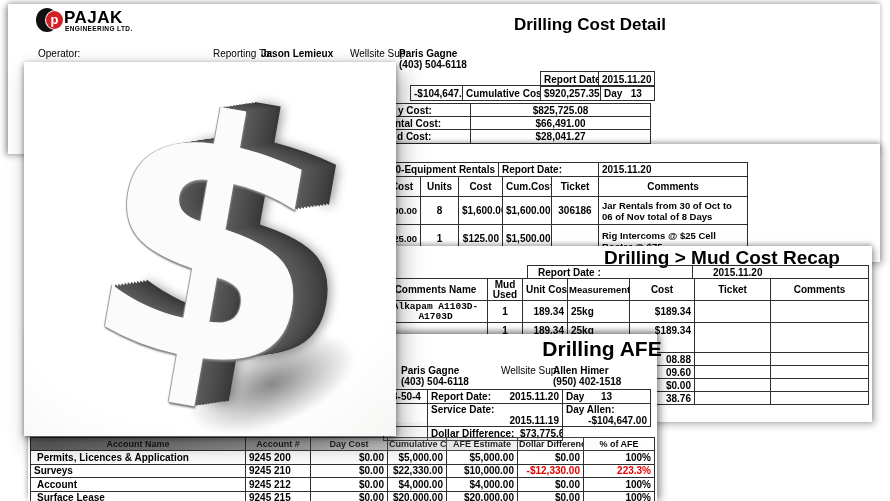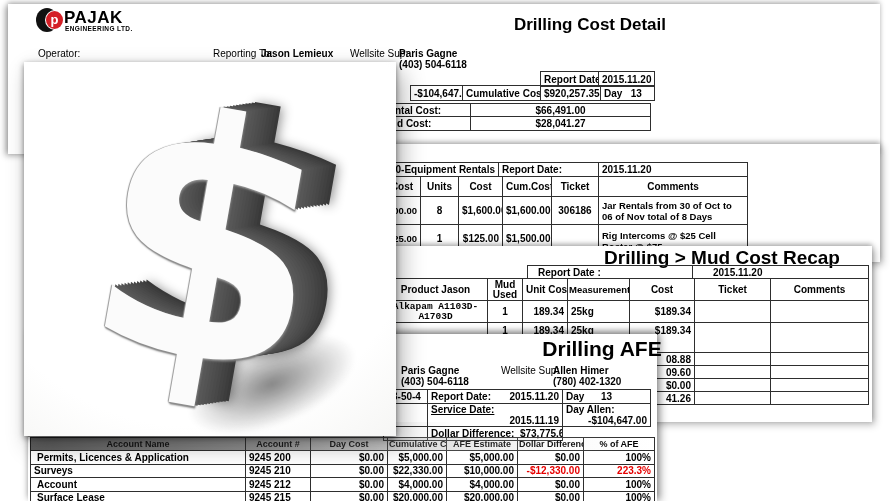--- a/index.html
+++ b/index.html
@@ -109,20 +109,24 @@
     </tr>
   </tbody>
     </table>
 
   <table style="left:372px;top:99px;width:270px;">
     <colgroup>
         <col style="width:90px">
         <col style="width:180px">
       </colgroup>
     <tbody>
+        <tr style="height:13px">
+      <td style="padding-left:17px;">y Cost:</td>
+      <td class="c">$825,725.08</td>
+    </tr>
     <tr style="height:13px">
       <td style="padding-left:14px;">ntal Cost:</td>
       <td class="c">$66,491.00</td>
     </tr>
     <tr style="height:14px">
       <td style="padding-left:16px;">d Cost:</td>
       <td class="c">$28,041.27</td>
     </tr>
   </tbody>
     </table>
@@ -208,21 +212,21 @@
         <col style="width:104px">
         <col style="width:35px">
         <col style="width:45px">
         <col style="width:62px">
         <col style="width:65px">
         <col style="width:76px">
         <col style="width:98px">
       </colgroup>
     <tbody>
         <tr style="height:22px">
-      <td class="c">Product Jason</td>
+      <td class="c">Comments Name</td>
       <td class="c wrap" style="line-height:10px;">Mud Used</td>
       <td class="c">Unit Cost</td>
       <td class="c" style="font-size:9.5px;padding:0 1px;">Measurement</td>
       <td class="c">Cost</td>
       <td class="c">Ticket</td>
       <td class="c">Comments</td>
     </tr>
     <tr style="height:22px">
       <td class="c wrap" style="font-size:9.5px;line-height:10px;font-family:Liberation Mono, monospace;">Alkapam A1103D-A1703D</td>
       <td class="c">1</td>
@@ -266,59 +270,59 @@
           <td></td>
       <td class="r">$0.00</td>
       <td></td>
           <td></td>
     </tr>
     <tr style="height:13px">
       <td></td>
           <td></td>
           <td></td>
           <td></td>
-      <td class="r">41.26</td>
+      <td class="r">38.76</td>
       <td></td>
           <td></td>
     </tr>
   </tbody>
     </table>
 </div>
 
 <div class="page" id="page-afe">
   <div class="abs t3" style="left:474px;top:3px;width:200px;text-align:center;">Drilling AFE</div>
   <div class="abs small2" style="left:373px;top:31px;">
     <div>Paris Gagne</div>
     <div>(403) 504-6118</div>
   </div>
   <div class="abs lbl" style="left:473px;top:31px;">Wellsite Sup:</div>
   <div class="abs small2" style="left:525px;top:31px;">
     <div>Allen Himer</div>
-    <div>(780) 402-1320</div>
+    <div>(950) 402-1518</div>
   </div>
 
   <table style="left:355px;top:55px;width:267px;">
     <colgroup>
         <col style="width:44px">
         <col style="width:135px">
         <col style="width:88px">
       </colgroup>
     <tbody>
         <tr style="height:14px">
       <td style="padding-left:8px;">3-50-4</td>
       <td>
             <span style="float:left;">Report Date:</span>
             <span style="float:right;">2015.11.20</span>
           </td>
       <td><span>Day</span>&nbsp;&nbsp;&nbsp;&nbsp;&nbsp;&nbsp;<span>13</span></td>
     </tr>
     <tr style="height:14px">
       <td></td>
       <td>
-            <span style="float:left;text-decoration:underline;">Service Date:</span>
+            <span style="float:left;">Service Date:</span>
             <span style="float:right;margin-left:16px;">2015.11.19</span>
           </td>
       <td>
             <span style="float:left;">Day Allen:</span>
             <span style="float:right;">-$104,647.00</span>
           </td>
     </tr>
     <tr style="height:14px">
       <td></td>
       <td><span>Dollar Difference:</span>&nbsp;&nbsp;<span>$73,775.65</span></td>

